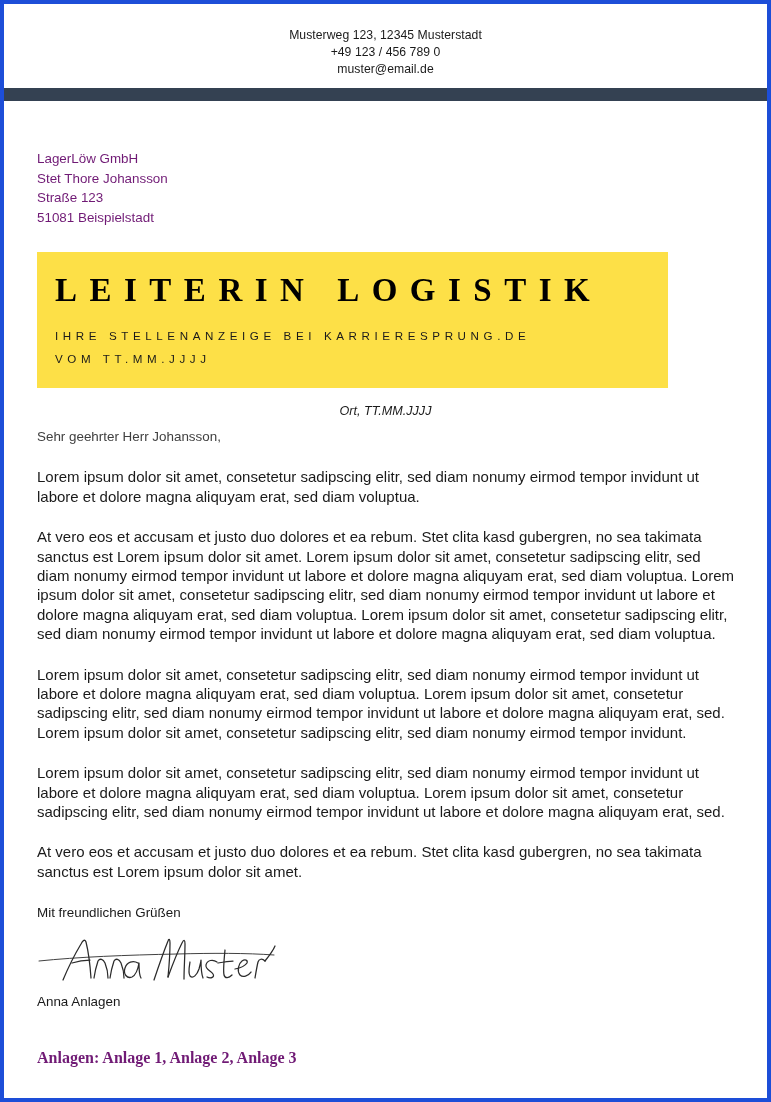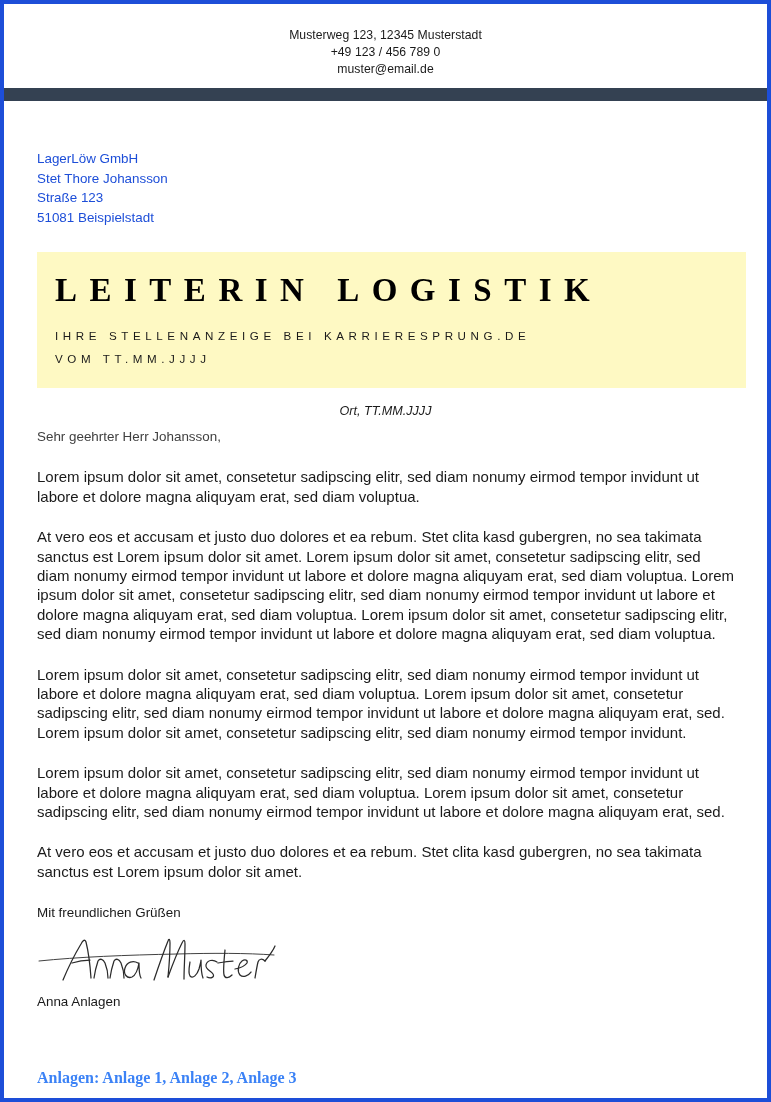--- a/index.html
+++ b/index.html
@@ -53,29 +53,29 @@
     position: relative;
   }
 
   
   .recipient {
     margin-top: 48px;
   }
   .recipient-line {
     font-size: 13.4px;
     line-height: 19.6px;
-    color: #1d4ed8;
+    color: #701a75;
   }
 
   
   .title-banner {
     margin-top: 25px;
-    background: #fef9c3;
-    box-sizing: border-box;
-    width: 709px;
+    background: #fde047;
+    box-sizing: border-box;
+    width: 631px;
     padding: 18px 0 18px 18px;
   }
   .banner-title {
     font-family: "Liberation Serif", serif;
     font-weight: 700;
     font-size: 33px;
     line-height: 40px;
     letter-spacing: 12.5px;
     color: #000000;
     white-space: nowrap;
@@ -137,26 +137,26 @@
   }
   .signer-name {
     margin-top: 6px;
     font-size: 13.4px;
     line-height: 19px;
     color: #1a1a1a;
   }
 
   
   .attachments {
-    margin-top: 56px;
+    margin-top: 36px;
     font-family: "Liberation Serif", serif;
     font-weight: 700;
     font-size: 16px;
     line-height: 21px;
-    color: #3b82f6;
+    color: #701a75;
   }
 </style>
 </head>
 <body>
 
 <div class="page">
 
   <div class="letterhead">
     <div class="letterhead-line">Musterweg 123, 12345 Musterstadt</div>
     <div class="letterhead-line">+49 123 / 456 789 0</div>

